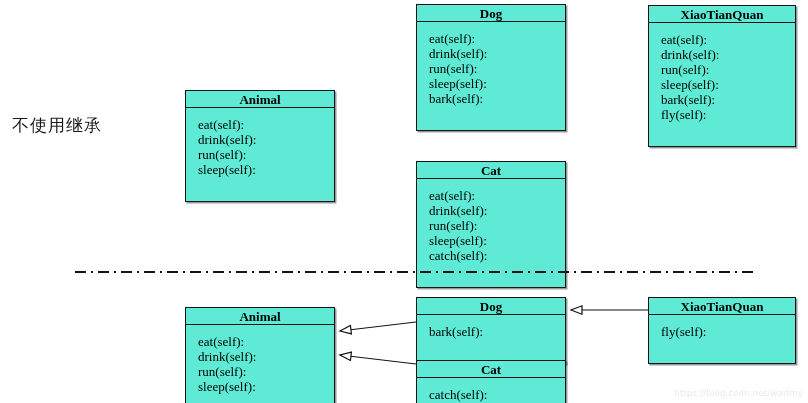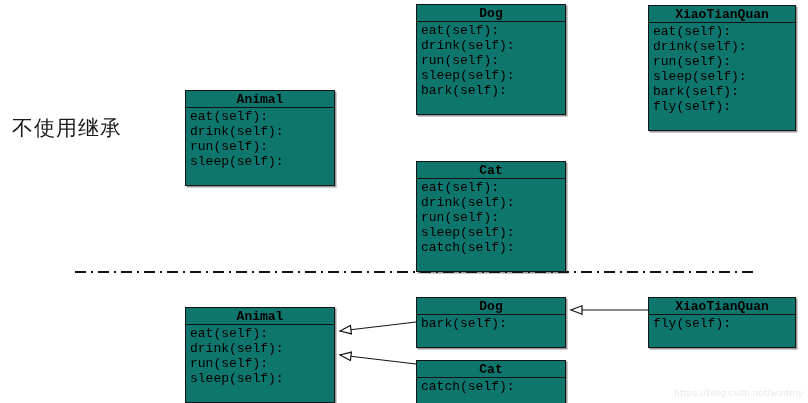--- a/index.html
+++ b/index.html
@@ -1,38 +1,38 @@
 <!DOCTYPE html>
 <html><head>
 <meta charset="utf-8">
 <style>
   html,body { margin:0; padding:0; background:#ffffff; }
   #canvas {
     position:relative; width:808px; height:403px; background:#ffffff;
     overflow:hidden; font-family:"DejaVu Sans", "Liberation Sans", sans-serif;
   }
   .section-label {
-    position:absolute; font-size:21px; color:#1a1a1a; letter-spacing:1px;
+    position:absolute; font-size:17px; color:#1a1a1a; letter-spacing:1px;
     font-family:"DejaVu Sans", "Liberation Sans", sans-serif; white-space:nowrap;
   }
   #label-no-inheritance { left:12px; top:114px; }
   #label-inheritance   { left:22px; top:334px; }
 
   .classbox {
-    position:absolute; background:#0f766e; border:1.5px solid #141414;
+    position:absolute; background:#5eead4; border:1.5px solid #141414;
     box-shadow:1.5px 1.5px 0 rgba(0,0,0,0.40);
-    font-family:Liberation Mono, monospace;
+    font-family:Liberation Serif, serif;
   }
   .classbox-title {
     text-align:center; font-weight:bold; font-size:13px; line-height:15px;
     padding-top:1px; border-bottom:1.5px solid #141414; color:#000;
     white-space:nowrap; overflow:hidden;
   }
   .classbox-methods {
-    list-style:none; margin:0; padding:1px 0 16px 4px;
+    list-style:none; margin:8px; padding:1px 0 16px 4px;
   }
   .classbox-methods li {
     font-size:13px; line-height:15px; color:#000; white-space:nowrap;
   }
 
   #box-animal-top  { left:185px; top:90px;  width:148px; }
   #box-dog-top     { left:416px; top:4px;   width:148px; }
   #box-xtq-top     { left:648px; top:5px;   width:146px; }
   #box-cat-top     { left:416px; top:161px; width:148px; }
   #box-animal-bot  { left:185px; top:307px; width:148px; }

